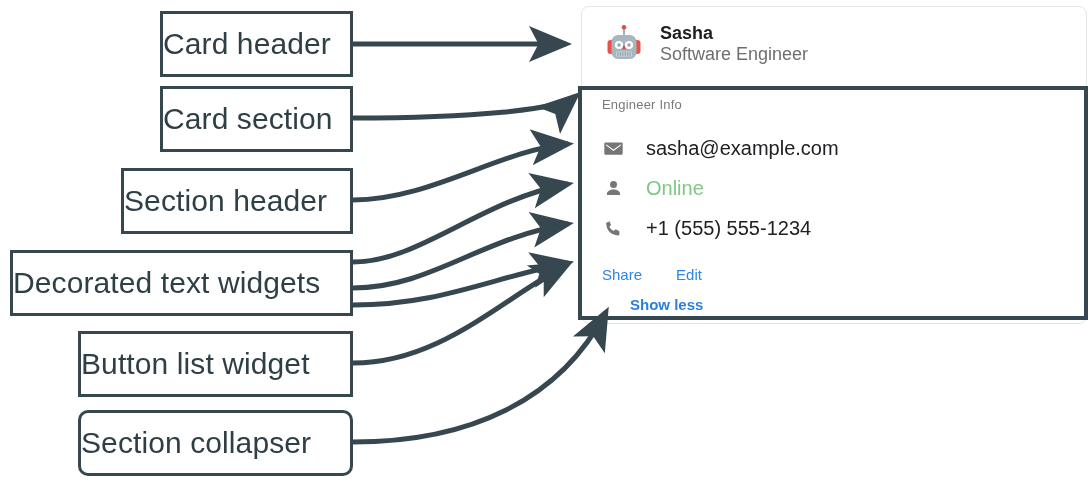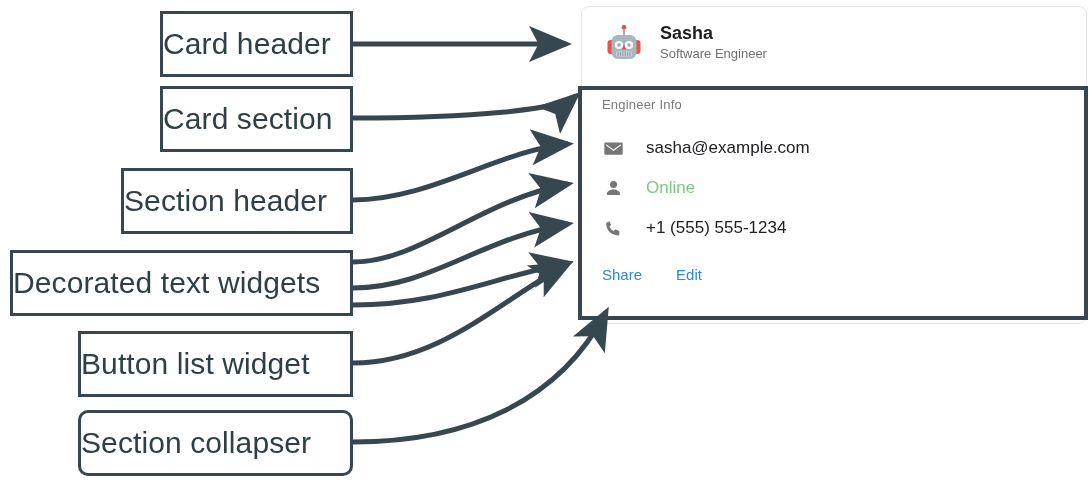--- a/index.html
+++ b/index.html
@@ -77,21 +77,21 @@
     margin-right: 14px;
   }
   .identity { display: flex; flex-direction: column; justify-content: center; }
   .identity-name {
     font-size: 18px;
     font-weight: bold;
     color: #1f1f1f;
     line-height: 20px;
   }
   .identity-subtitle {
-    font-size: 13px;
+    font-size: 18px;
     color: #6f6f6f;
     line-height: 22px;
   }
 
   .card-section {
     padding: 16px 0 0 20px;
   }
   .section-header {
     font-size: 13px;
     color: #7a7a7a;
@@ -103,21 +103,21 @@
     align-items: center;
     height: 40px;
   }
   .widget-icon {
     width: 22px; height: 22px;
     flex: 0 0 22px;
     margin-right: 22px;
     display: flex; align-items: center; justify-content: center;
     color: #767676;
   }
-  .widget-text { font-size: 17px; color: #202124; }
+  .widget-text { font-size: 20px; color: #202124; }
   .widget-text.status-online { color: #81c784; }
 
   .button-list {
     display: flex;
     align-items: center;
     gap: 34px;
     margin-top: 14px;
     height: 24px;
   }
   .link-button {
@@ -258,19 +258,22 @@
           </svg>
         </span>
         <span class="widget-text">+1 (555) 555-1234</span>
       </div>
 
       <div class="button-list">
         <span class="link-button">Share</span>
         <span class="link-button">Edit</span>
       </div>
 
+      <div class="collapser">
+        <span class="collapser-label">Show less</span>
+      </div>
 
     </div>
   </div>
 
   <div id="card-section-outline"></div>
 
 </div>
 
 </body></html>

